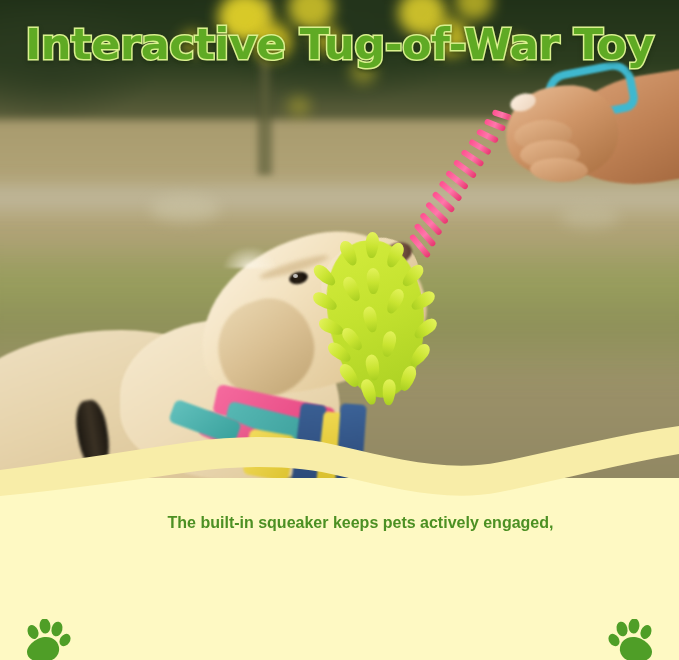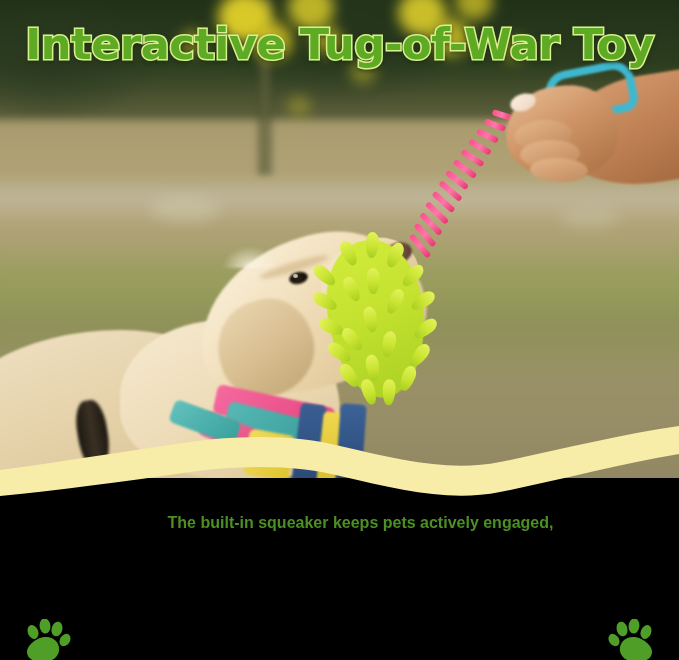--- a/index.html
+++ b/index.html
@@ -9,21 +9,21 @@
   }
   body {
     font-family: "Liberation Sans", sans-serif;
   }
 
   .page {
     position: relative;
     width: 679px;
     height: 660px;
     overflow: hidden;
-    background: #000000;
+    background: #fef9c3;
   }
 
   
   .photo {
     position: absolute;
     left: 0;
     top: 0;
     width: 679px;
     height: 478px;
     overflow: hidden;

